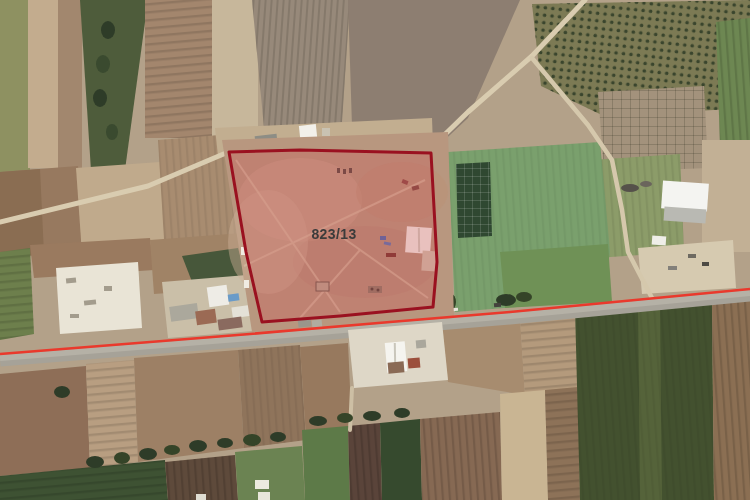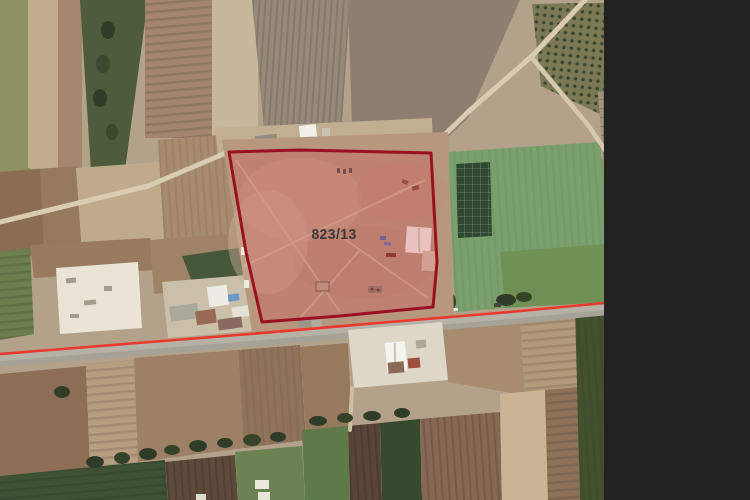--- a/index.html
+++ b/index.html
@@ -1,17 +1,17 @@
 <!DOCTYPE html>
 <html><head>
 <meta charset="utf-8">
 <style>
   html,body{margin:0;padding:0;background:#222;}
   .stage{
-    position:relative;width:604px;height:500px;overflow:hidden;
+    position:relative;width:750px;height:500px;overflow:hidden;
     font-family:"Liberation Sans", sans-serif;
   }
   svg{display:block;}
   text.parcel-label{
     font-family:"Liberation Sans", sans-serif;
     font-weight:bold;font-size:14px;letter-spacing:.4px;
     paint-order:stroke;
   }
 </style>
 </head>

